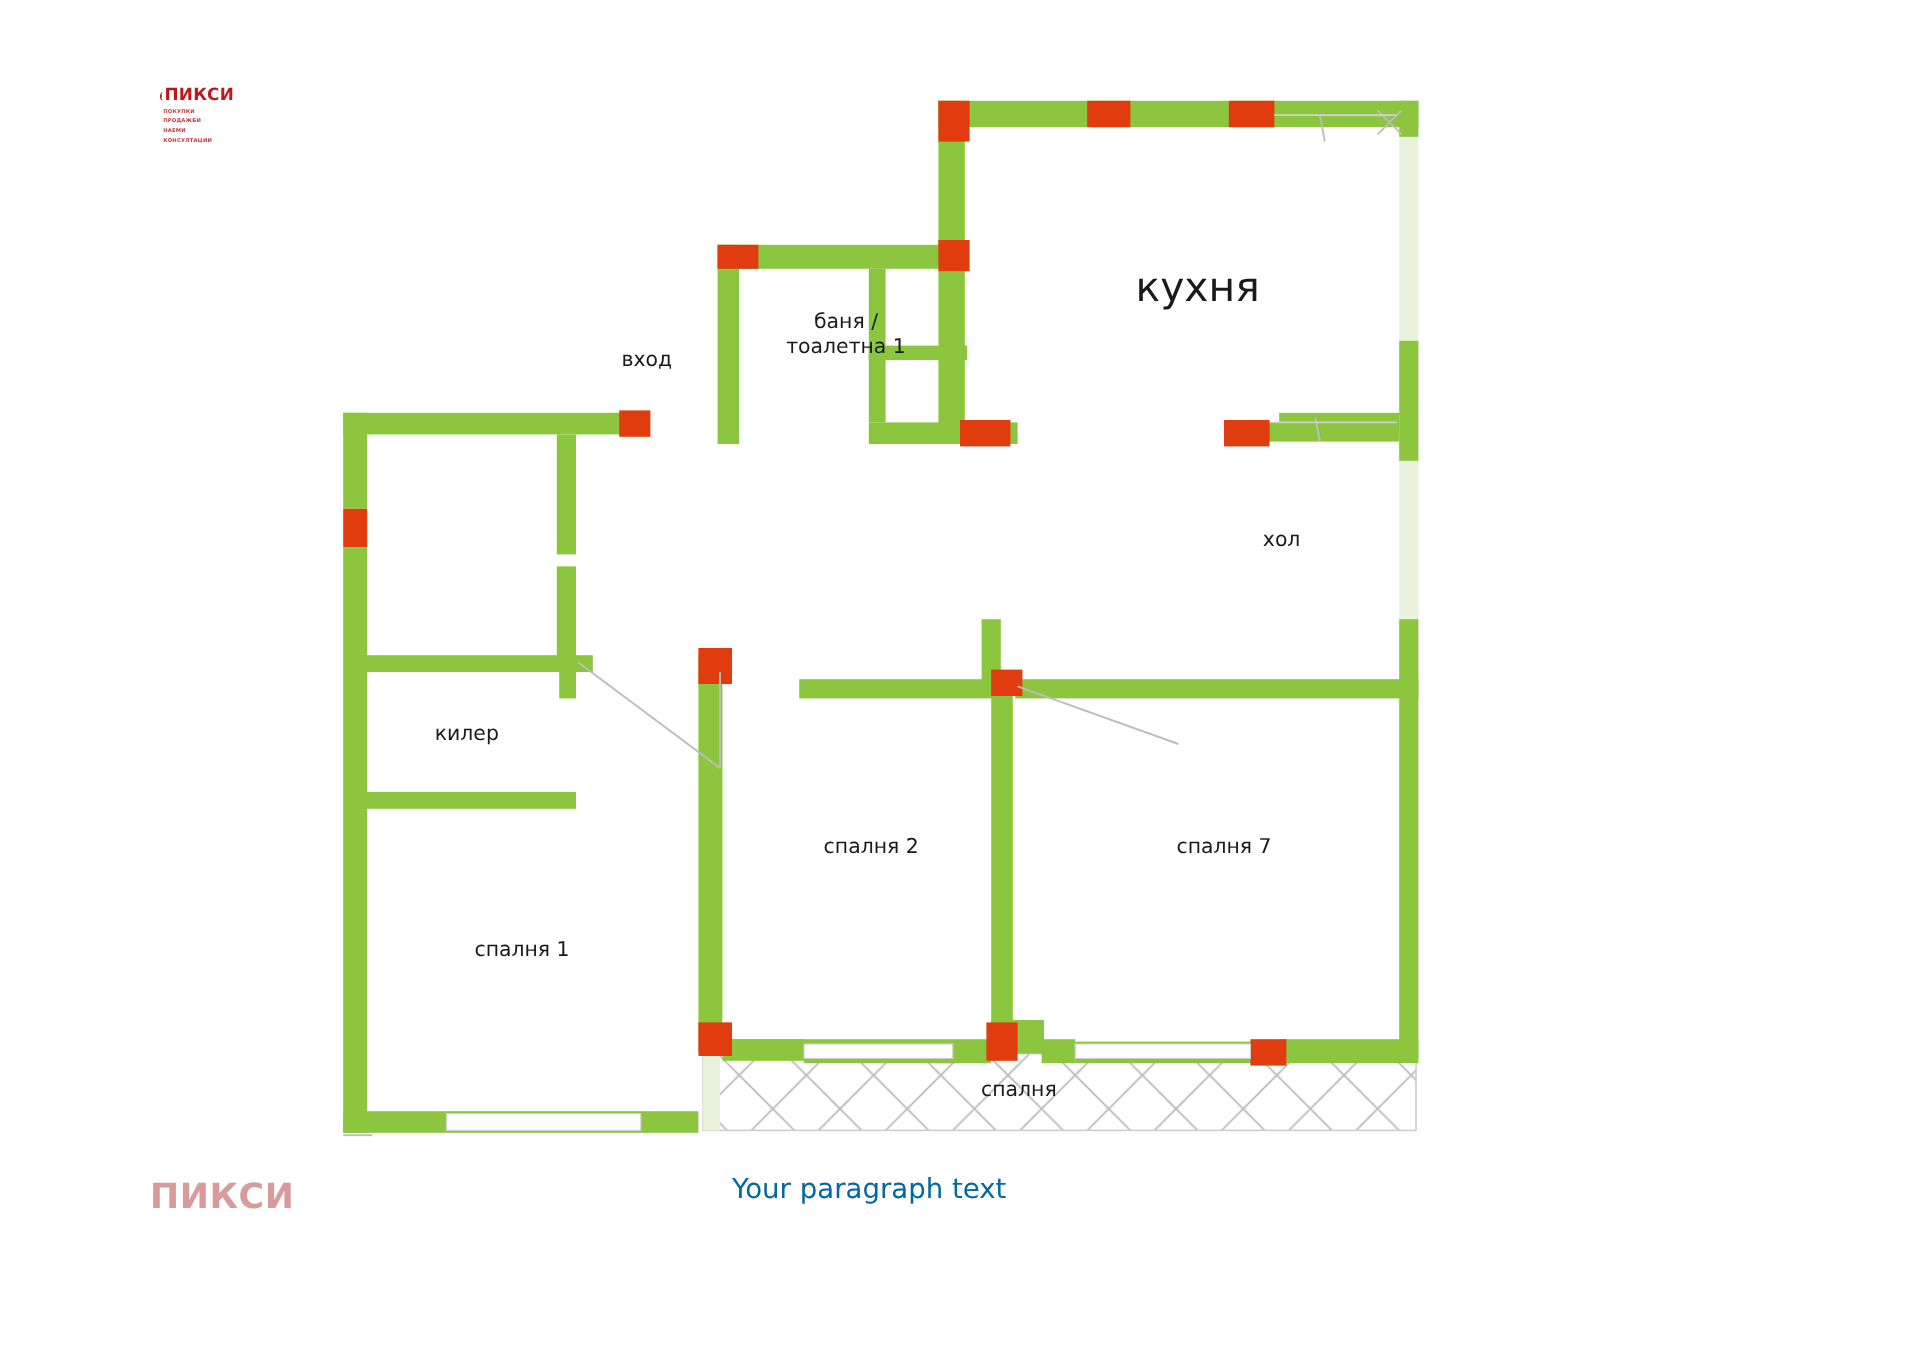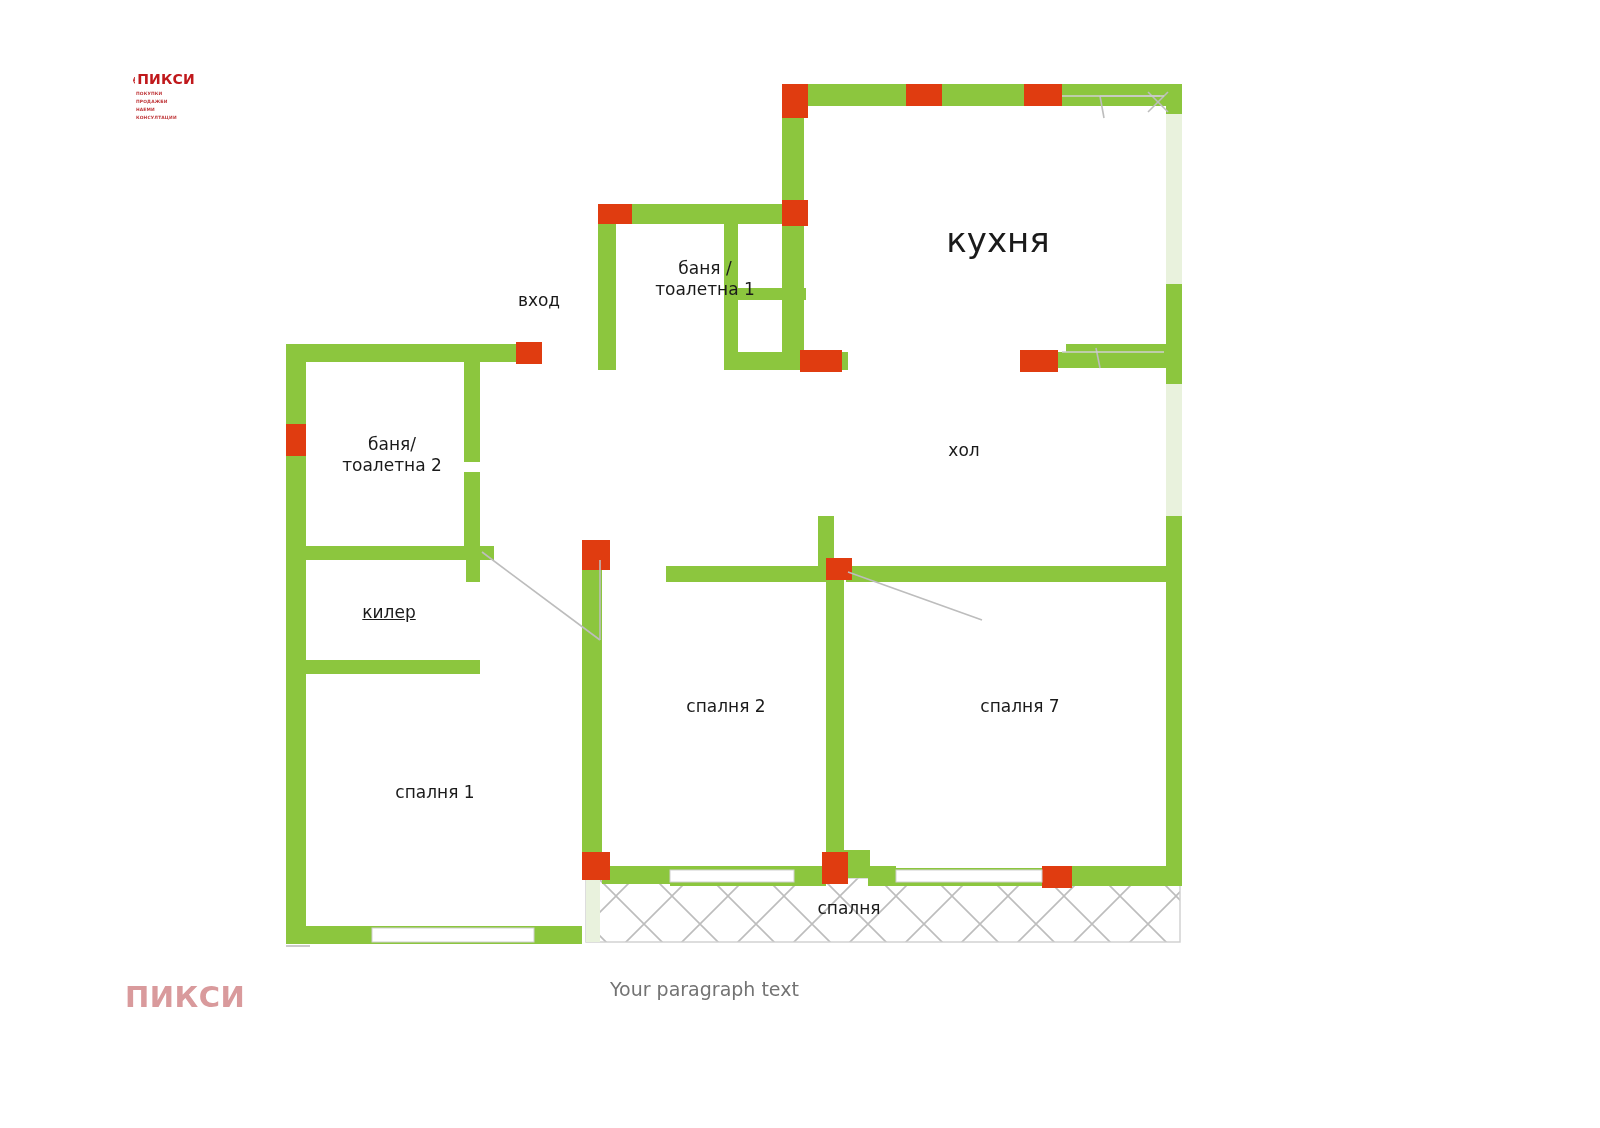--- a/index.html
+++ b/index.html
@@ -104,22 +104,22 @@
     color: #d99a9c;
     font-size: 29px;
     font-weight: 700;
     letter-spacing: 0.5px;
     font-family: "DejaVu Sans", "Liberation Sans", sans-serif;
   }
   .footer-paragraph {
     position: absolute;
     left: 610px;
     top: 978px;
-    color: #737373;
-    font-size: 19px;
+    color: #0369a1;
+    font-size: 23px;
     font-family: "DejaVu Sans", "Liberation Sans", sans-serif;
   }
 </style>
 </head>
 <body>
 
 <div id="plan">
 
   <svg width="1600" height="1128" viewBox="0 0 1600 1128" style="position:absolute;left:0;top:0;">
     <defs>
@@ -259,26 +259,24 @@
     </div>
   </div>
 
   <div class="room-label big" style="left:986px; top:220px;">кухня</div>
 
   <div class="room-label" style="left:705px; top:258px;">баня /
 тоалетна 1</div>
 
   <div class="room-label" style="left:539px; top:290px;">вход</div>
 
-  <div class="room-label" style="left:964px; top:440px;">хол</div>
-
-  <div class="room-label" style="left:392px; top:434px;">баня/
-тоалетна 2</div>
-
-  <div class="room-label" style="left:389px; top:602px;text-decoration:underline;">килер</div>
+  <div class="room-label" style="left:1068px; top:440px;">хол</div>
+
+
+  <div class="room-label" style="left:389px; top:602px;">килер</div>
 
   <div class="room-label" style="left:726px; top:696px;">спалня 2</div>
 
   <div class="room-label" style="left:1020px; top:696px;">спалня 7</div>
 
   <div class="room-label" style="left:435px; top:782px;">спалня 1</div>
 
   <div class="room-label" style="left:849px; top:898px;">спалня</div>
 
   <div class="footer-brand">ПИКСИ</div>

